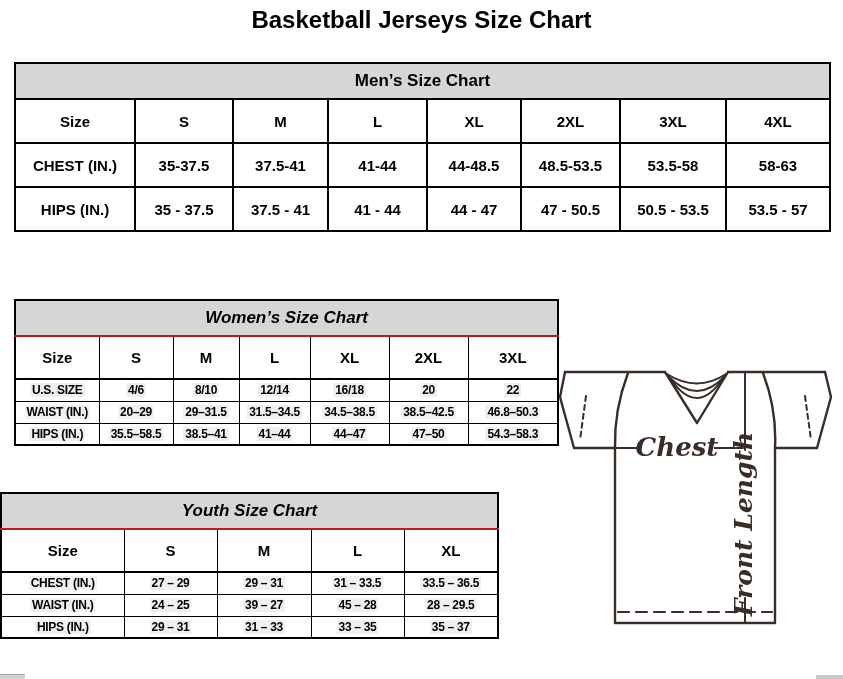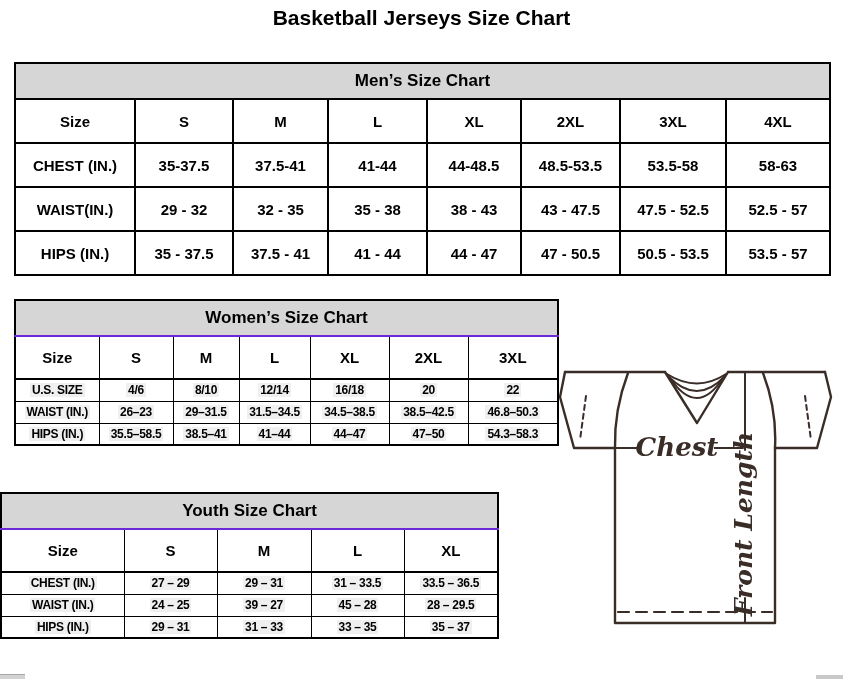--- a/index.html
+++ b/index.html
@@ -1,37 +1,37 @@
 <!DOCTYPE html>
 <html><head>
 <meta charset="utf-8">
 <style>
   * { margin:0; padding:0; box-sizing:border-box; }
   html,body { width:843px; height:679px; background:#ffffff; font-family:"Liberation Sans", sans-serif; color:#000; overflow:hidden; }
   body { position:relative; }
 
   .page-title {
     position:absolute; left:0; top:6px; width:843px;
-    text-align:center; font-size:21px; font-weight:bold;
+    text-align:center; font-size:24px; font-weight:bold;
   }
 
   table { border-collapse:collapse; table-layout:fixed; position:absolute; background:#fff; }
   th, td { text-align:center; vertical-align:middle; }
 
   
   .mens { left:14px; top:62px; width:815px; border:2px solid #000; }
   .mens th, .mens td { border:2px solid #000; }
   .mens .band { height:36px; background:#d6d6d6; font-size:17px; font-weight:bold; }
   .mens .colhead th { height:44px; font-size:15px; font-weight:bold; }
   .mens .datarow td { height:44px; font-size:15px; font-weight:bold; }
 
   
   .small-table { border:2px solid #000; }
   .small-table th, .small-table td { border:1px solid #000; }
-  .small-table .band { height:36px; background:#d6d6d6; font-size:17px; font-weight:bold; border-bottom:2px solid #6d28d9; }
+  .small-table .band { height:36px; background:#d6d6d6; font-size:17px; font-weight:bold; border-bottom:2px solid #b91c1c;font-style:italic; }
   .small-table .colhead th { height:43px; font-size:15px; font-weight:bold; border-bottom:2px solid #000; }
   .small-table .datarow td { height:22px; font-size:12px; font-weight:bold; letter-spacing:-0.3px; }
   .hl { background:#f0f0f0; padding:0 2px; }
 
   .womens { left:14px; top:299px; width:543px; }
   .youth  { left:0; top:492px; width:497px; }
 
   
   .jersey { position:absolute; left:556px; top:360px; }
 
@@ -74,30 +74,20 @@
     <td>CHEST (IN.)</td>
     <td>35-37.5</td>
     <td>37.5-41</td>
     <td>41-44</td>
     <td>44-48.5</td>
     <td>48.5-53.5</td>
     <td>53.5-58</td>
     <td>58-63</td>
   </tr>
   <tr class="datarow">
-    <td>WAIST(IN.)</td>
-    <td>29 - 32</td>
-    <td>32 - 35</td>
-    <td>35 - 38</td>
-    <td>38 - 43</td>
-    <td>43 - 47.5</td>
-    <td>47.5 - 52.5</td>
-    <td>52.5 - 57</td>
-  </tr>
-  <tr class="datarow">
     <td>HIPS (IN.)</td>
     <td>35 - 37.5</td>
     <td>37.5 - 41</td>
     <td>41 - 44</td>
     <td>44 - 47</td>
     <td>47 - 50.5</td>
     <td>50.5 - 53.5</td>
     <td>53.5 - 57</td>
   </tr>
 </tbody>
@@ -130,21 +120,21 @@
     <td><span class="hl">U.S. SIZE</span></td>
     <td><span class="hl">4/6</span></td>
     <td><span class="hl">8/10</span></td>
     <td><span class="hl">12/14</span></td>
     <td><span class="hl">16/18</span></td>
     <td><span class="hl">20</span></td>
     <td><span class="hl">22</span></td>
   </tr>
   <tr class="datarow">
     <td><span class="hl">WAIST (IN.)</span></td>
-    <td><span class="hl">26–23</span></td>
+    <td><span class="hl">20–29</span></td>
     <td><span class="hl">29–31.5</span></td>
     <td><span class="hl">31.5–34.5</span></td>
     <td><span class="hl">34.5–38.5</span></td>
     <td><span class="hl">38.5–42.5</span></td>
     <td><span class="hl">46.8–50.3</span></td>
   </tr>
   <tr class="datarow">
     <td><span class="hl">HIPS (IN.)</span></td>
     <td><span class="hl">35.5–58.5</span></td>
     <td><span class="hl">38.5–41</span></td>

